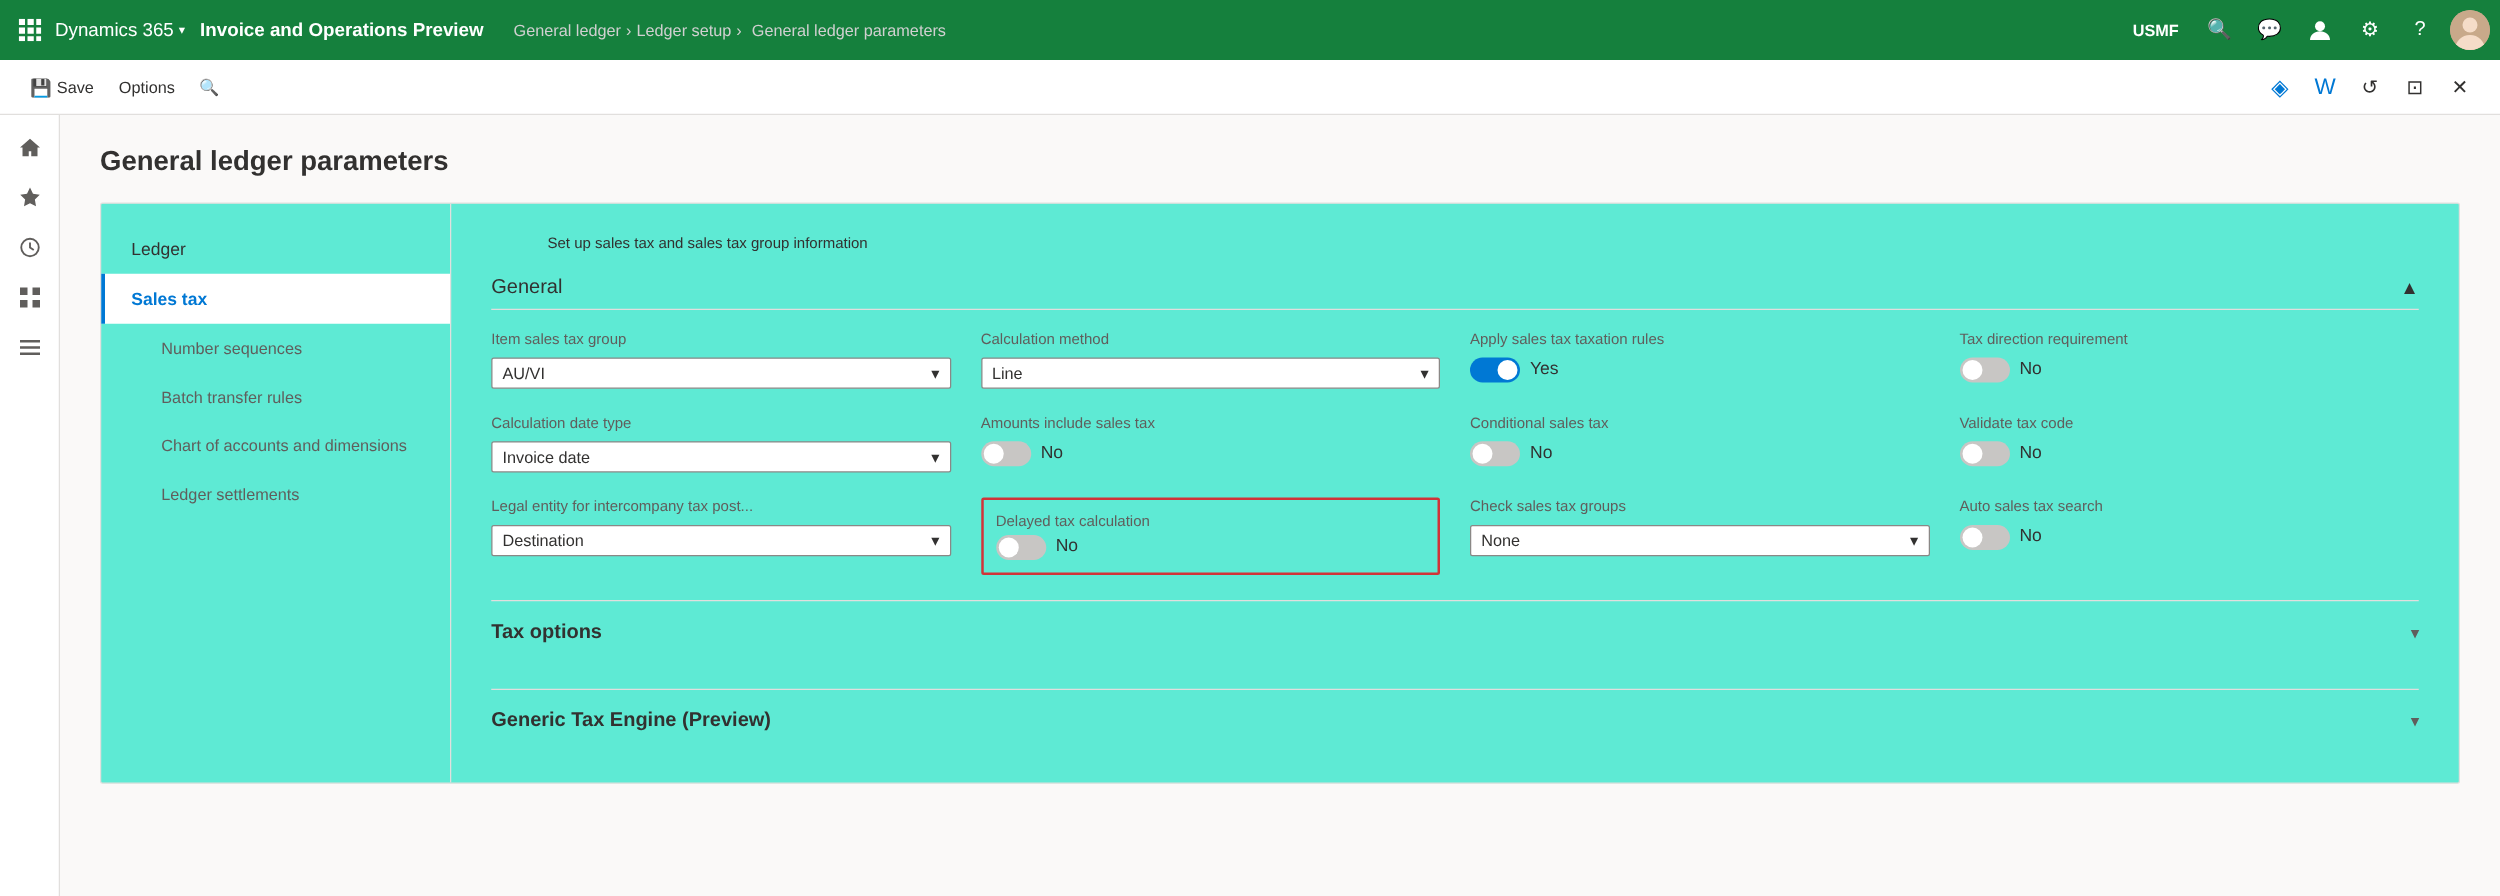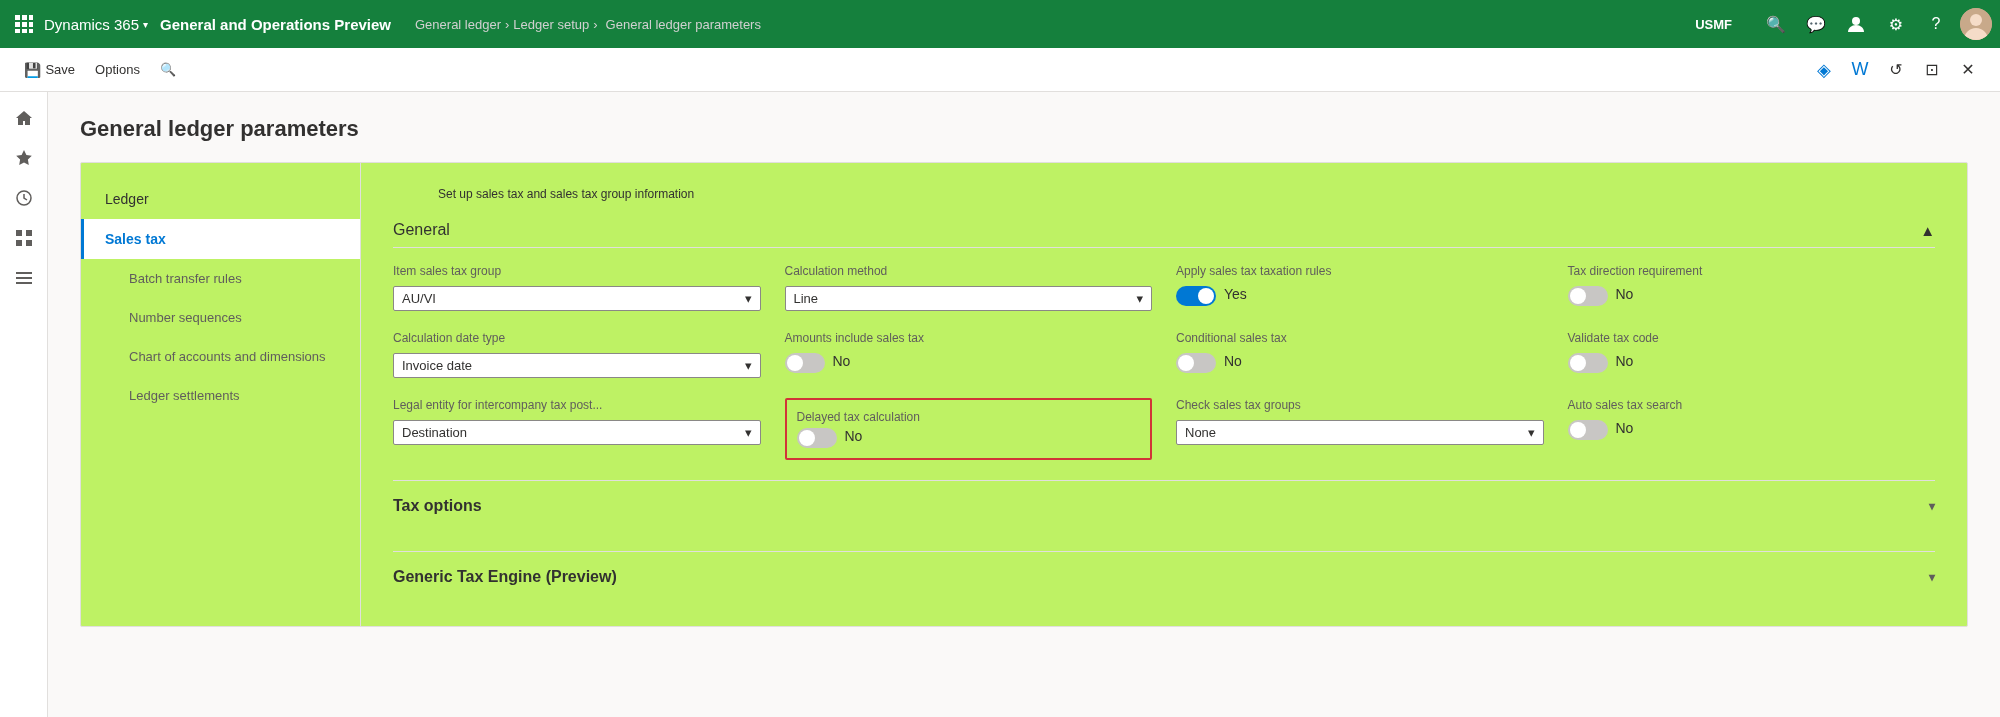--- a/index.html
+++ b/index.html
@@ -56,21 +56,21 @@
     .breadcrumb span { margin: 0 4px; }
     .breadcrumb a { color: #d0d0d0; text-decoration: none; }
     .top-right {
       display: flex; align-items: center; gap: 8px;
       margin-left: auto;
       color: #fff;
     }
     .top-right span {
       font-size: 13px;
       font-weight: 600;
-      margin-right: 20px;
+      margin-right: 9px;
     }
     .top-right .icon-btn {
       width: 32px; height: 32px;
       display: flex; align-items: center; justify-content: center;
       cursor: pointer; border-radius: 2px;
       color: #fff; font-size: 16px;
     }
     .avatar {
       width: 32px; height: 32px;
       border-radius: 50%;
@@ -139,21 +139,21 @@
       font-size: 22px;
       font-weight: 600;
       color: #323130;
       margin-bottom: 20px;
     }
 
     
     .content-layout {
       display: flex;
       gap: 0;
-      background: #bef264;
+      background: #5eead4;
       border: 1px solid #e1dfdd;
       border-radius: 2px;
     }
 
     
     .left-nav {
       width: 280px;
       border-right: 1px solid #e1dfdd;
       padding: 16px 0;
       flex-shrink: 0;
@@ -300,21 +300,21 @@
         <rect x="14" y="7" width="4" height="5" fill="white"></rect>
         <rect x="0" y="14" width="5" height="4" fill="white"></rect>
         <rect x="7" y="14" width="5" height="4" fill="white"></rect>
         <rect x="14" y="14" width="4" height="4" fill="white"></rect>
       </svg>
     </div>
     <div class="app-name">
       <span>Dynamics 365</span>
       <span class="chevron">▾</span>
     </div>
-    <div class="module-title">General and Operations Preview</div>
+    <div class="module-title">Invoice and Operations Preview</div>
     <div class="breadcrumb">
       <a href="#">General ledger</a>
       <span>›</span>
       <a href="#">Ledger setup</a>
       <span>›</span>
       <span>General ledger parameters</span>
     </div>
     <div class="top-right">
       <span>USMF</span>
       <div class="icon-btn">🔍</div>
@@ -400,24 +400,24 @@
     <div class="content-layout">
 
       <div class="left-nav">
         <div class="left-nav-item">
           <span>Ledger</span>
         </div>
         <div class="left-nav-item active">
           <span>Sales tax</span>
         </div>
         <div class="left-nav-item sub">
+          <span>Number sequences</span>
+        </div>
+        <div class="left-nav-item sub">
           <span>Batch transfer rules</span>
-        </div>
-        <div class="left-nav-item sub">
-          <span>Number sequences</span>
         </div>
         <div class="left-nav-item sub">
           <span>Chart of accounts and dimensions</span>
         </div>
         <div class="left-nav-item sub">
           <span>Ledger settlements</span>
         </div>
       </div>
 
       <div class="form-area">

